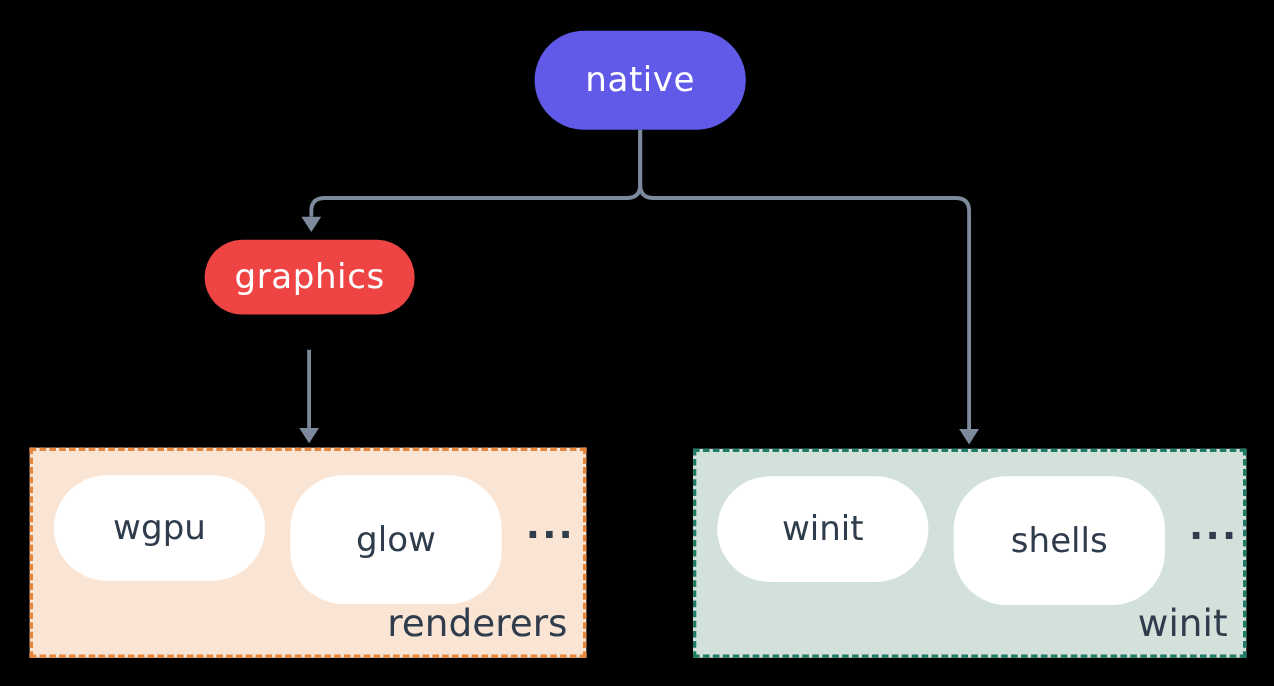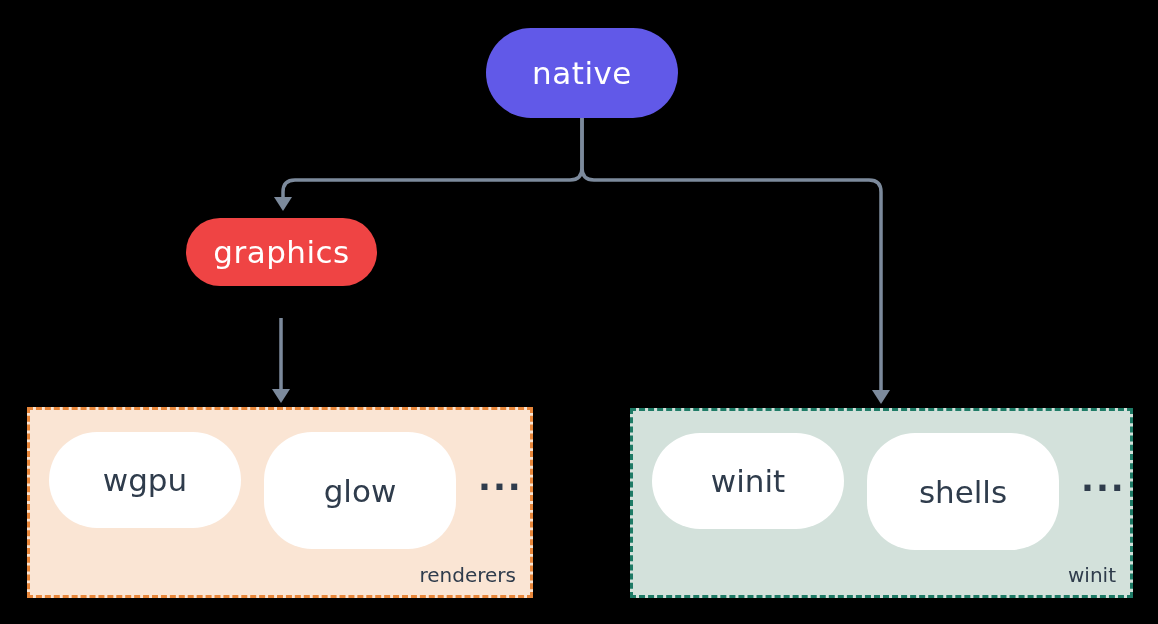--- a/index.html
+++ b/index.html
@@ -78,21 +78,21 @@
     font-weight: bold;
     text-align: center;
     line-height: 44px;
     letter-spacing: 2px;
   }
   .group-label {
     position: absolute;
     right: 14px;
     bottom: 8px;
     color: #2f3c4c;
-    font-size: 20px;
+    font-size: 34px;
   }
 </style>
 </head>
 <body>
 
 <div class="canvas">
 
   <svg class="connectors" viewBox="0 0 1158 624" xmlns="http://www.w3.org/2000/svg">
 
     <path d="M 582 118 L 582 168 Q 582 180 570 180 L 295 180 Q 283 180 283 192 L 283 197" fill="none" stroke="#7c8a9c" stroke-width="3.5"></path>

